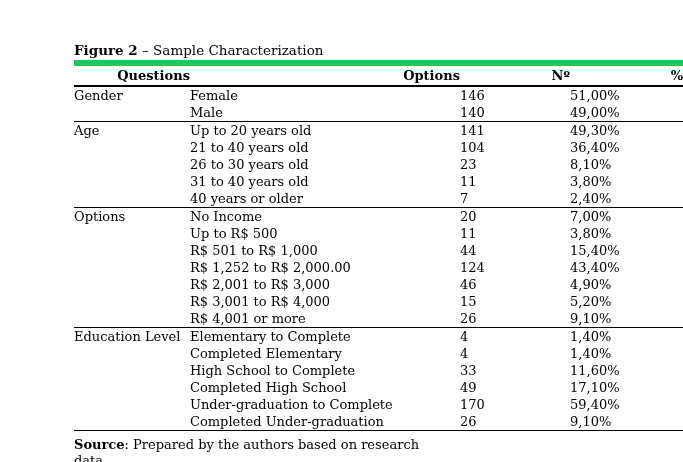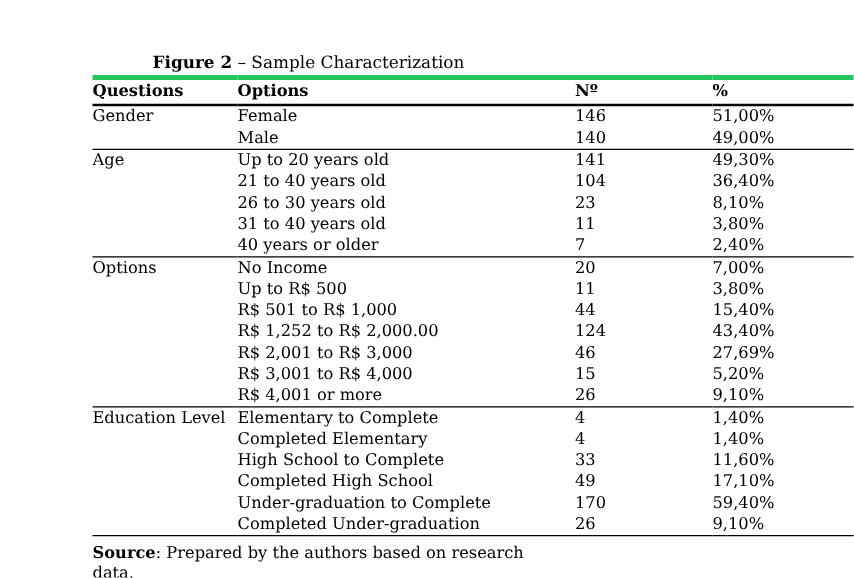--- a/index.html
+++ b/index.html
@@ -16,37 +16,36 @@
     position: absolute;
     left: 74px;
     top: 41px;
     right: 0;
   }
   .fig-title {
     font-size: 13.5px;
     line-height: 18px;
     margin-bottom: 1px;
     white-space: nowrap;
-    margin-left: 48px;
   }
   .fig-label { font-weight: bold; }
 
   table.sample-table {
     width: 100%;
     border-collapse: collapse;
     table-layout: fixed;
     border-bottom: 1.5px solid #000;
   }
   table.sample-table th {
-    text-align: left;
+    text-align: right;
     font-weight: bold;
     font-size: 13px;
     line-height: 17px;
     padding: 1px 0;
-    border-top: 4px solid #22c55e;
+    border-top: 6px solid #22c55e;
     border-bottom: 2px solid #000;
   }
   table.sample-table td {
     font-size: 13px;
     line-height: 17px;
     padding: 0;
     vertical-align: top;
     white-space: nowrap;
     overflow: hidden;
   }
@@ -140,21 +139,21 @@
           <td>15,40%</td>
         </tr>
         <tr>
           <td>R$ 1,252 to R$ 2,000.00</td>
           <td>124</td>
           <td>43,40%</td>
         </tr>
         <tr>
           <td>R$ 2,001 to R$ 3,000</td>
           <td>46</td>
-          <td>27,69%</td>
+          <td>4,90%</td>
         </tr>
         <tr>
           <td>R$ 3,001 to R$ 4,000</td>
           <td>15</td>
           <td>5,20%</td>
         </tr>
         <tr>
           <td>R$ 4,001 or more</td>
           <td>26</td>
           <td>9,10%</td>

